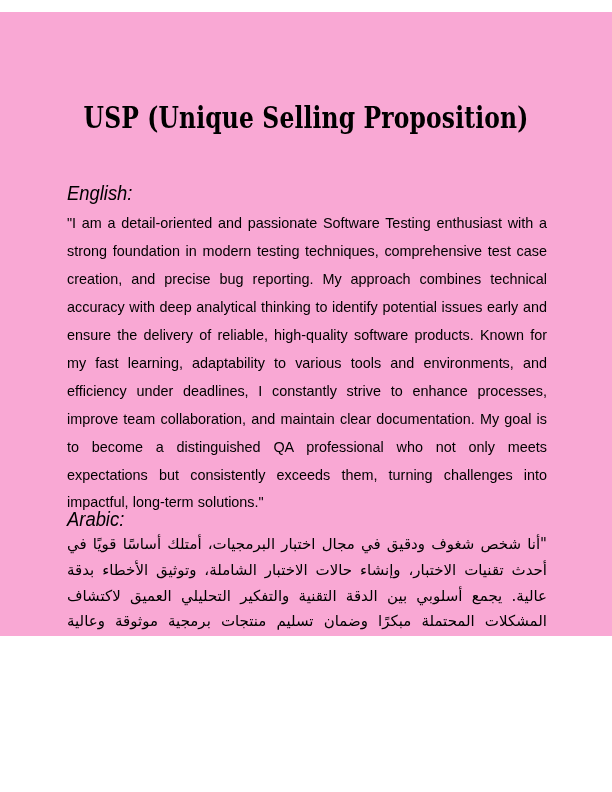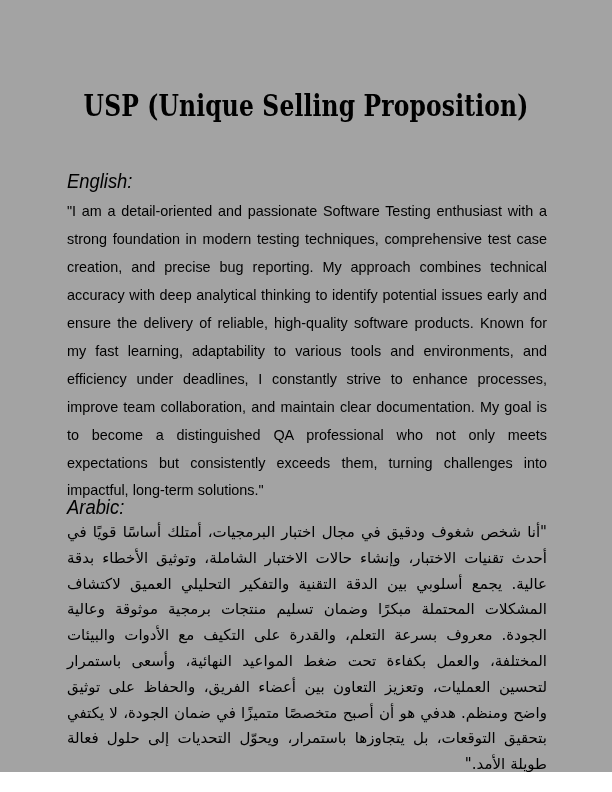--- a/index.html
+++ b/index.html
@@ -5,25 +5,26 @@
 <style>
   html, body {
     margin: 0;
     padding: 0;
     background: #ffffff;
   }
 
   .page {
     position: relative;
     width: 612px;
-    height: 772px;
-    background: #a3a3a3;
+    height: 624px;
+    background: #f9a8d4;
     overflow: hidden;
     font-family: "Liberation Sans", sans-serif;
     color: #000000;
+    margin-top: 12px;
     -webkit-font-smoothing: antialiased;
   }
 
   
   .doc-title {
     position: absolute;
     left: 0;
     top: 68px;
     width: 612px;
     text-align: center;

